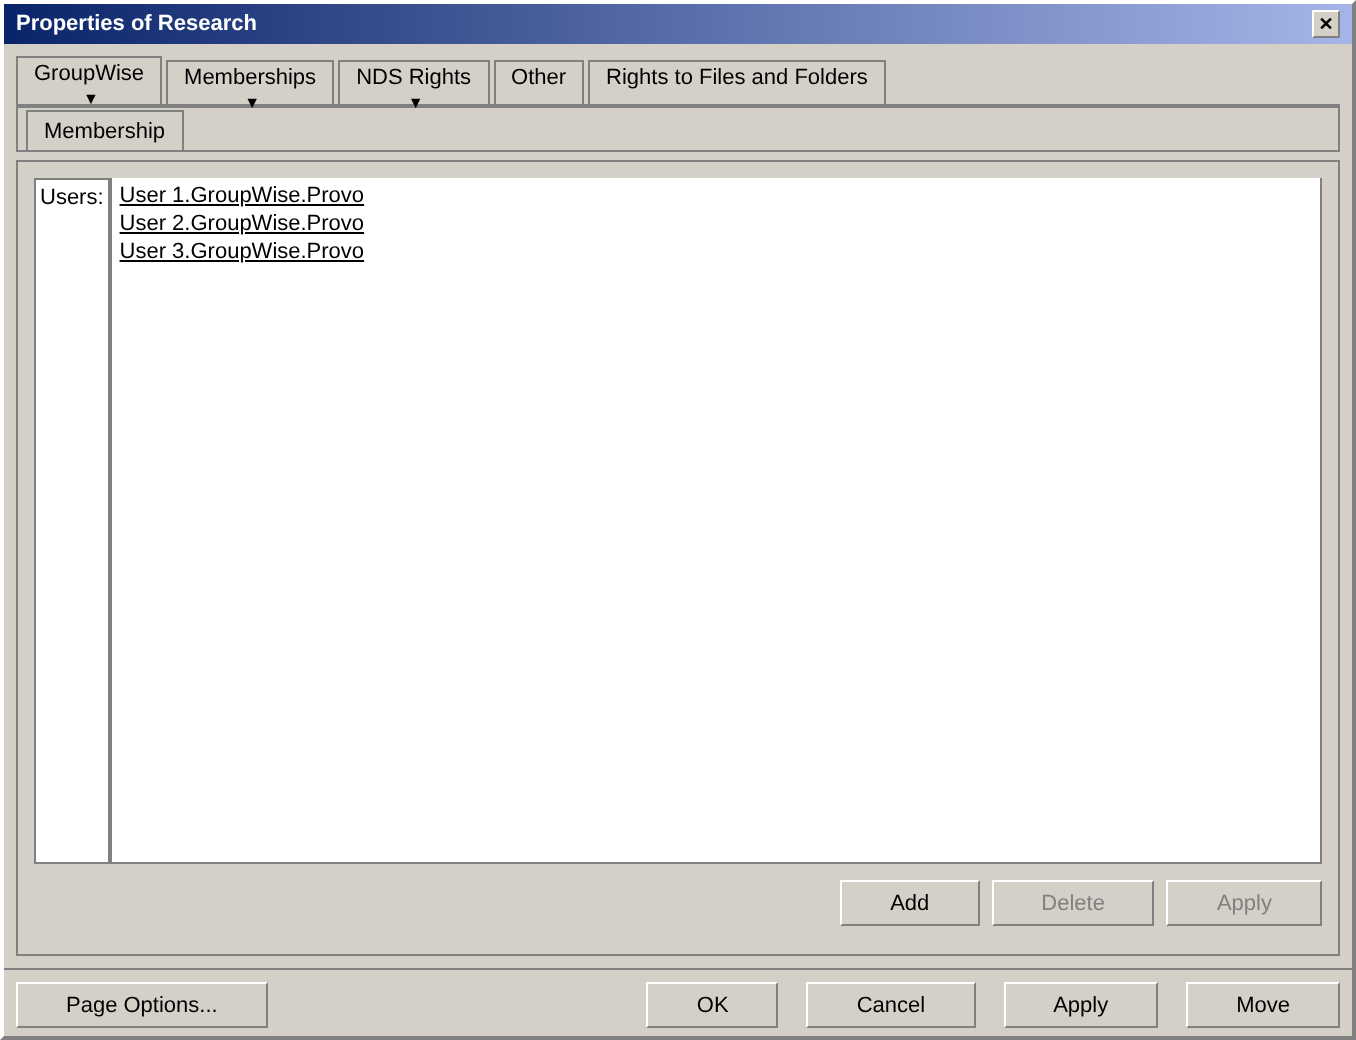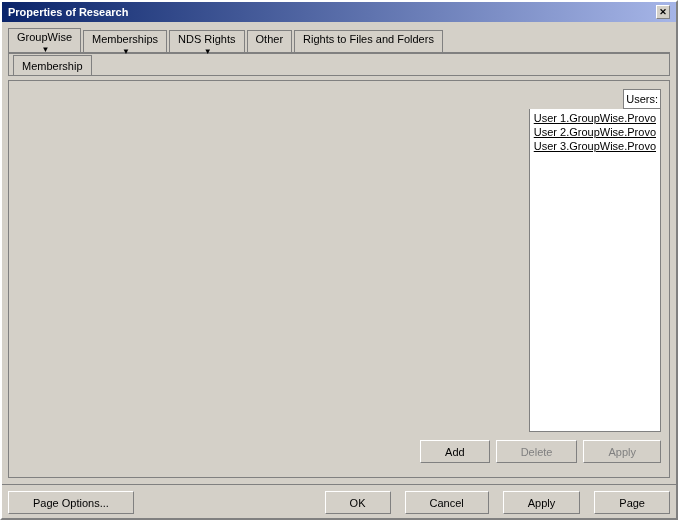--- a/index.html
+++ b/index.html
@@ -118,23 +118,22 @@
       background: #d4d0c8;
       border: 1px solid #808080;
       display: flex;
       flex-direction: column;
       padding: 8px;
     }
 
     .users-list-container {
       flex: 1;
       display: flex;
-      flex-direction: column;
+      flex-direction: row;
       margin-bottom: 8px;
-      align-items: flex-end;
     }
 
     .list-header {
       background: #ffffff;
       border: 1px solid #808080;
       border-bottom: 1px solid #808080;
       text-align: center;
       padding: 3px 2px;
       font-size: 11px;
     }
@@ -252,16 +251,16 @@
       </div>
     </div>
   </div>
 
   <div class="bottom-bar">
     <button class="btn">Page Options...</button>
     <div class="bottom-right-btns">
       <button class="btn">OK</button>
       <button class="btn">Cancel</button>
       <button class="btn">Apply</button>
-      <button class="btn">Page</button>
+      <button class="btn">Move</button>
     </div>
   </div>
 </div>
 
 </body></html>

